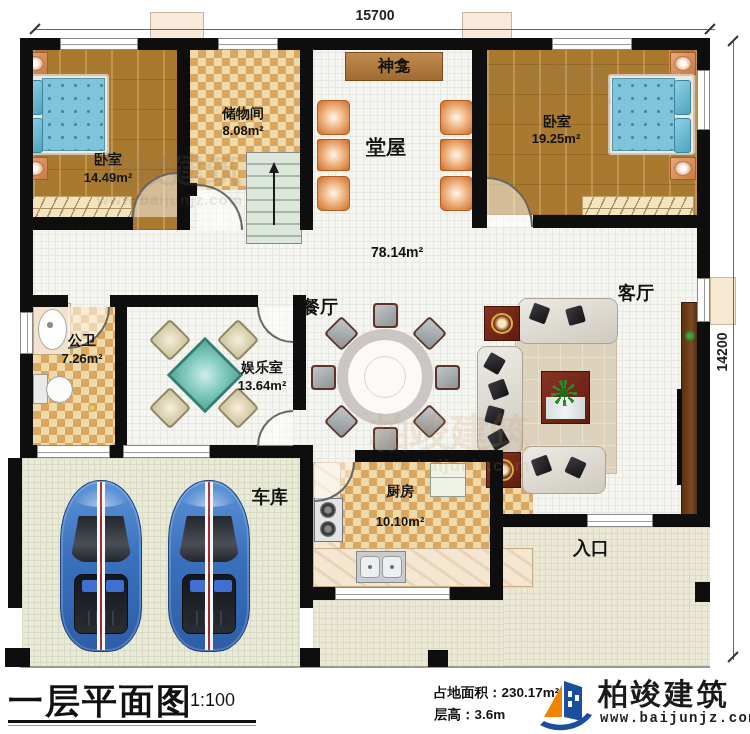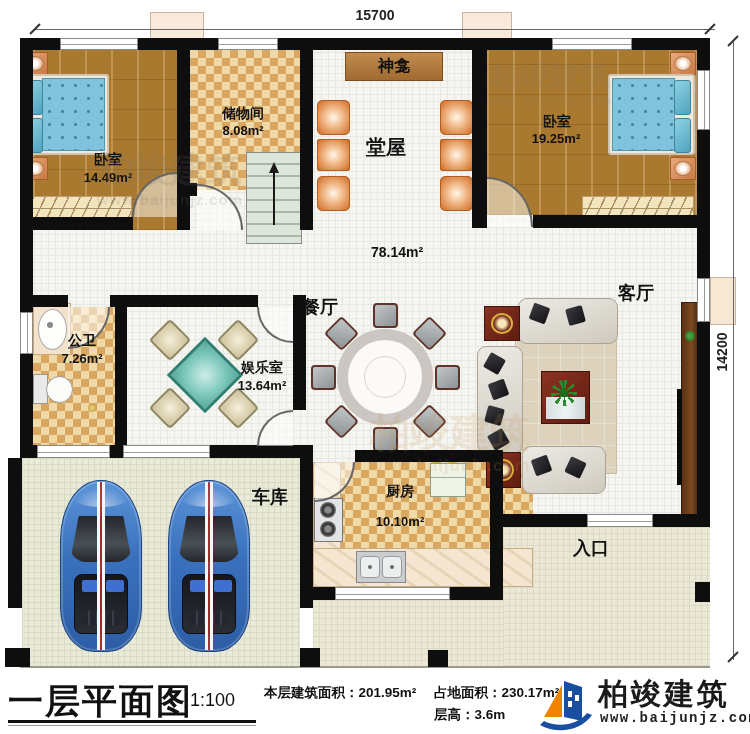--- a/index.html
+++ b/index.html
@@ -326,23 +326,20 @@
 <div class="wm" style="left:300px;top:408px;width:300px;font-size:40px;color:rgba(200,150,80,.17)">
   <span class="t">柏竣建筑</span>
   <span class="u">www.baijunjz.com</span>
 </div>
 
 <div class="tb">
   <div class="tb-title">一层平面图</div>
   <div class="tb-scale">1:100</div>
   <i class="tb-rule"></i>
   <i class="tb-rule2"></i>
-  <div class="stat" style="left:264px;top:12px">
-    <span>本层建筑面积：</span><span>201.95m²</span>
-  </div>
   <div class="stat" style="left:434px;top:12px">
     <span>占地面积：</span><span>230.17m²</span>
   </div>
   <div class="stat" style="left:434px;top:34px">
     <span>层高：</span><span>3.6m</span>
   </div>
   <div class="logo">
     <svg width="60" height="60" viewBox="0 0 60 60" style="position:absolute;left:0;top:1px">
       <polygon points="8,44 26,12 26,44" fill="#f08300"></polygon>
       <polygon points="28,8 46,14 46,48 28,44" fill="#1a4fa0"></polygon>

